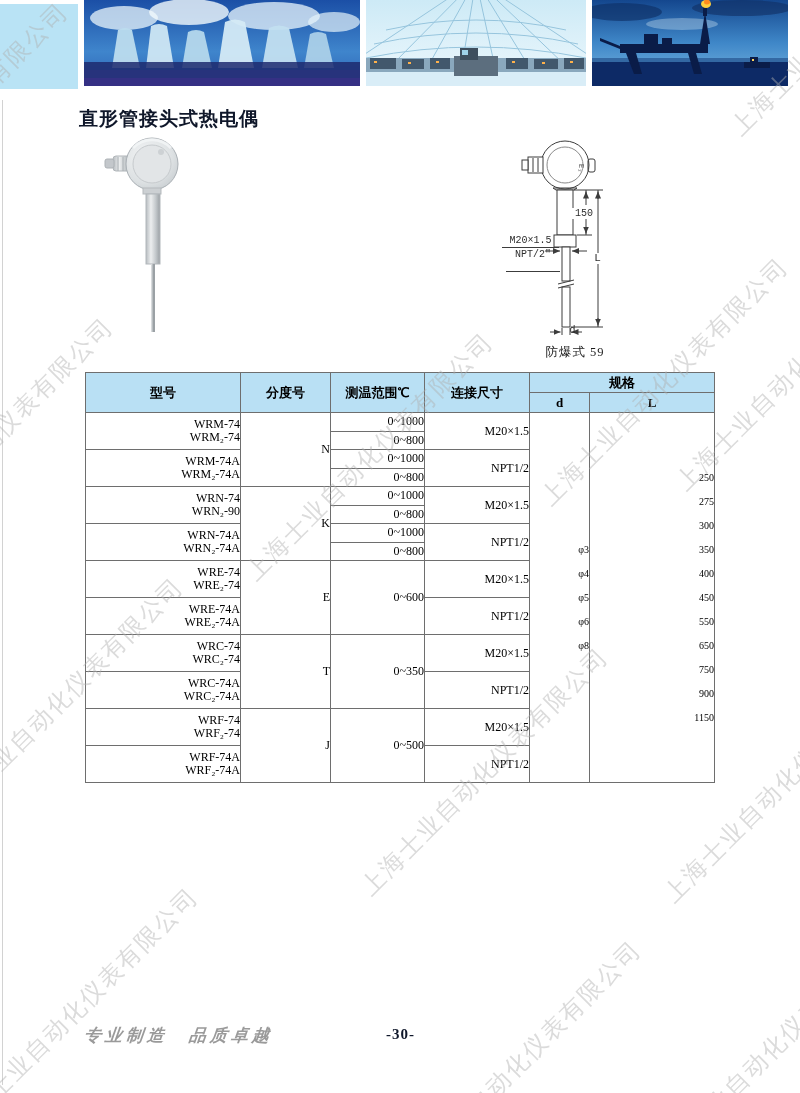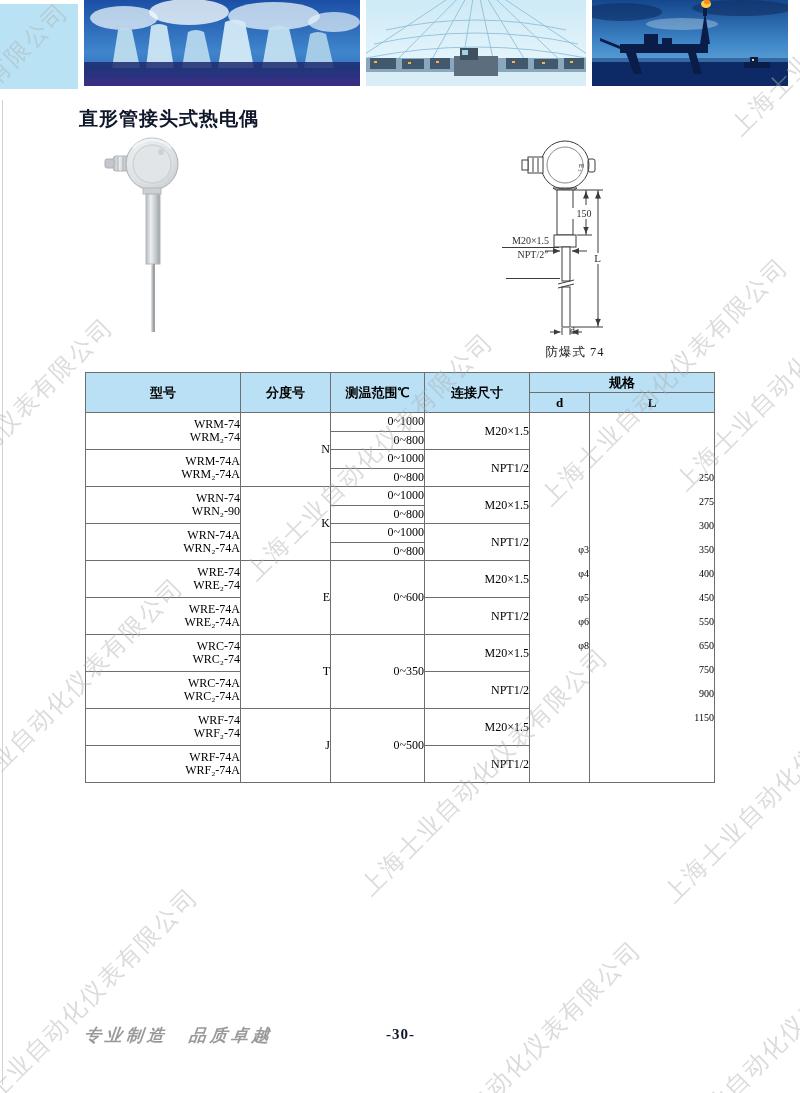--- a/index.html
+++ b/index.html
@@ -15,27 +15,27 @@
   .ph2{left:366px;width:220px;}
   .ph3{left:592px;width:196px;}
 
   
   .title{position:absolute;left:77px;top:104px;margin:2px;font-family:"Liberation Sans",sans-serif;
          font-size:19px;font-weight:bold;color:#0f172a;letter-spacing:1px;}
 
   
   .product-photo{position:absolute;left:95px;top:130px;}
   .tech-drawing{position:absolute;left:495px;top:133px;}
-  .dim-label{position:absolute;font-family:Liberation Serif, serif;
+  .dim-label{position:absolute;font-family:Liberation Mono, monospace;
              color:#2e2e2e;background:#ffffff;text-align:center;line-height:11px;}
   .lbl-150{left:571px;top:208px;width:26px;font-size:10px;}
   .lbl-L{left:591px;top:253px;width:13px;font-size:11px;}
   .lbl-d{left:566px;top:325px;width:13px;font-size:10px;background:transparent;}
   .lbl-m20{left:502px;top:235px;width:57px;font-size:10px;border-bottom:1px solid #3c3c3c;padding-bottom:1px;background:transparent;}
-  .lbl-npt{left:506px;top:249px;width:54px;font-size:10px;border-bottom:1px solid #3c3c3c;padding-bottom:18px;background:transparent;}
+  .lbl-npt{left:506px;top:249px;width:54px;font-size:10px;border-bottom:1px solid #3c3c3c;padding-bottom:11px;background:transparent;}
   .drawing-caption{position:absolute;left:540px;top:344px;width:70px;text-align:center;
                    font-size:12.5px;color:#1d1d1d;letter-spacing:1px;}
 
   
   .spec-table{position:absolute;left:85px;top:372px;border-collapse:collapse;table-layout:fixed;
               font-size:12px;color:#000;}
   .spec-table,.spec-table th,.spec-table td{border:1px solid #6e6e6e;padding-left:40px;}
   .spec-table{border:1px solid #484848;}
   .spec-table th{background:#b9e0f4;font-size:13px;font-weight:bold;padding:0;text-align:center;vertical-align:middle;}
   .spec-table td{padding:0;text-align:right;vertical-align:middle;}
@@ -237,21 +237,21 @@
       <line x1="55" y1="199" x2="65.5" y2="199" marker-end="url(#ar)"></line>
       <line x1="87" y1="199" x2="76.5" y2="199" marker-end="url(#ar)"></line>
     </g>
     <text x="84" y="31" font-size="7" fill="#555" transform="rotate(90 84 31)" font-family="Liberation Mono, monospace">E₂</text>
   </svg>
   <div class="dim-label lbl-150">150</div>
   <div class="dim-label lbl-L">L</div>
   <div class="dim-label lbl-d">d</div>
   <div class="dim-label lbl-m20">M20×1.5</div>
   <div class="dim-label lbl-npt">NPT/2″</div>
-  <div class="drawing-caption">防爆式 74</div>
+  <div class="drawing-caption">防爆式 59</div>
 
   <table class="spec-table">
     <colgroup>
       <col style="width:155px">
         <col style="width:90px">
         <col style="width:94px">
       <col style="width:105px">
         <col style="width:60px">
         <col style="width:125px">
     </colgroup>

